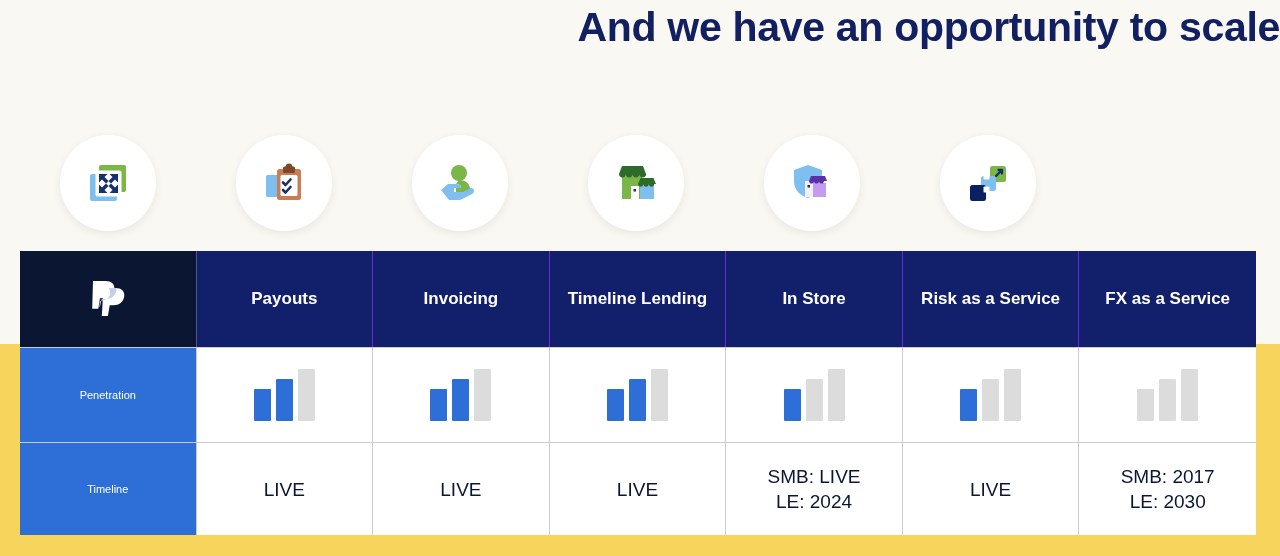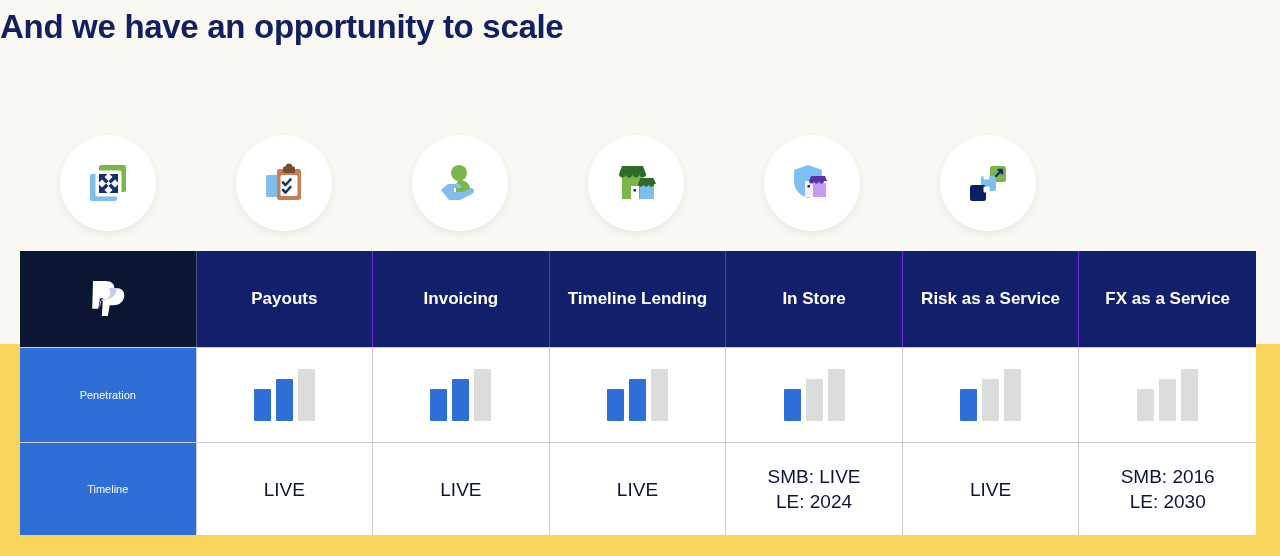--- a/index.html
+++ b/index.html
@@ -13,23 +13,23 @@
 
   
   .yellow-band {
     position: absolute; left: 0; top: 344px; width: 1280px; height: 212px;
     background: #f7d45c;
   }
 
   
   .title {
     position: absolute; left: 0; top: 2px; width: 1280px;
-    text-align: left;
+    text-align: right;
     color: #122061;
-    font-size: 33px;
+    font-size: 41px;
     font-weight: bold;
     line-height: 50px;
     letter-spacing: -0.3px;
   }
   .title .l2 { display: block; }
 
   
   .icon-row {
     position: absolute; left: 20px; top: 130px; width: 1236px; height: 106px;
     display: flex;
@@ -312,21 +312,21 @@
           <div>SMB: LIVE</div>
           <div>LE: 2024</div>
         </td>
 
         <td class="cell">
           <div>LIVE</div>
           <div></div>
         </td>
 
         <td class="cell">
-          <div>SMB: 2016</div>
+          <div>SMB: 2017</div>
           <div>LE: 2030</div>
         </td>
       </tr>
 
     </tbody>
   </table>
 
 </div>
 
 </body></html>

